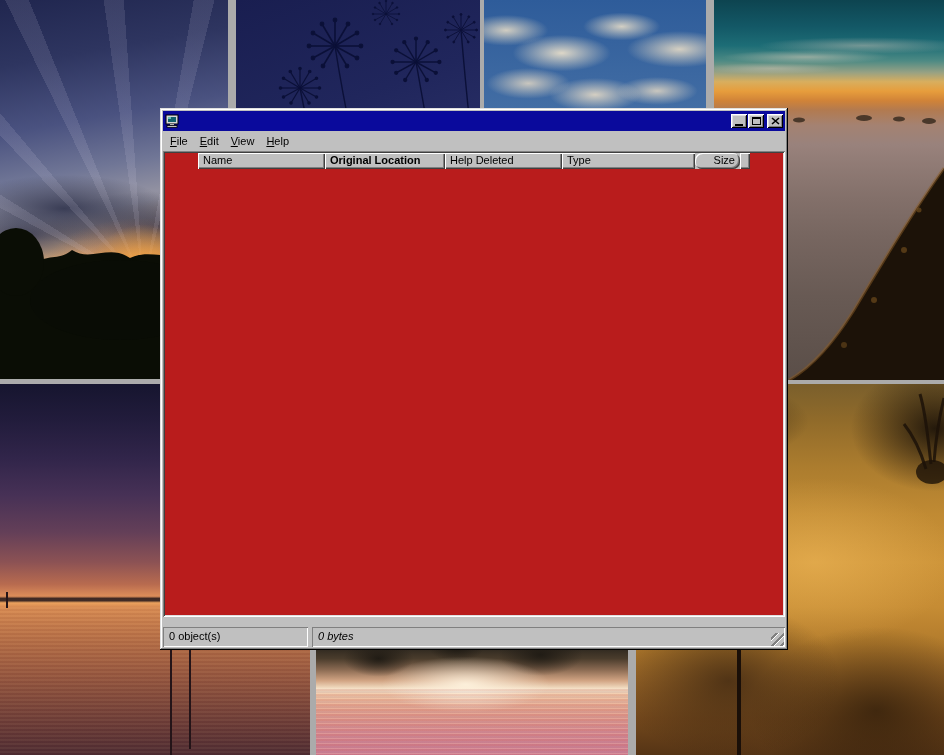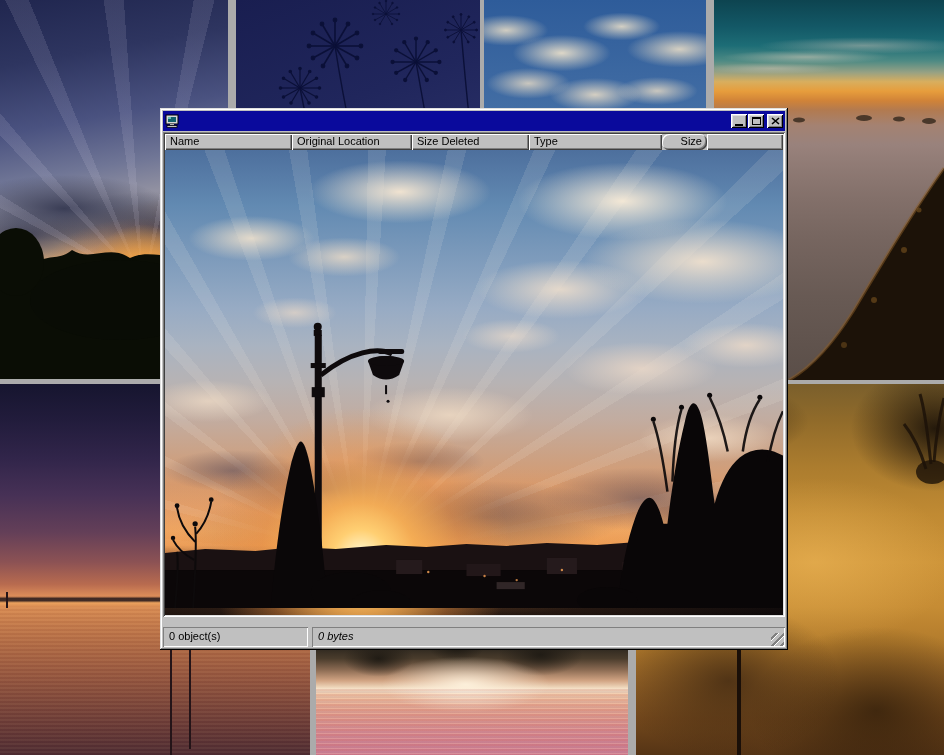--- a/index.html
+++ b/index.html
@@ -77,25 +77,25 @@
         box-shadow:inset 1px 1px 0 #fff, inset -1px -1px 0 #000, inset 2px 2px 0 #dfdfdf, inset -2px -2px 0 #808080;
         display:flex;align-items:center;justify-content:center;}
   .tbtn.closeb{margin-left:3px;}
   .gmin{width:8px;height:2px;background:#000;margin-top:7px;}
   .gmax{width:9px;height:8px;border:1px solid #000;border-top:2px solid #000;box-sizing:border-box;}
   #menubar{height:19px;flex:0 0 19px;display:flex;align-items:center;padding-left:1px;}
   .menu-item{display:inline-block;font-size:11px;color:#000;padding:2px 6px 3px 6px;}
   .menu-item::first-letter{text-decoration:underline;}
   #client{flex:1;position:relative;background:#b91c1c;
         box-shadow:inset 1px 1px 0 #808080, inset -1px -1px 0 #fff, inset 2px 2px 0 #404040, inset -2px -2px 0 #dfdfdf;
-        padding:2px;display:flex;flex-direction:column;overflow:hidden;}
+        padding:2px;display:flex;flex-direction:column;overflow:hidden;align-items:center;}
   #header-row{height:16px;flex:0 0 16px;display:flex;background:#c0c0c0;}
   .hcell{height:16px;box-sizing:border-box;font-size:11px;color:#000;padding:1px 5px 0 5px;overflow:hidden;white-space:nowrap;
         box-shadow:inset 1px 1px 0 #fff, inset -1px -1px 0 #404040, inset -2px -2px 0 #808080;}
-  .c0{width:127px;} .c1{width:120px;} .c2{width:117px;} .c3{width:133px;} .c4{width:45px;text-align:right;border-radius:7px;} .c5{flex:1;}
+  .c0{width:127px;} .c1{width:120px;font-weight:bold;} .c2{width:117px;} .c3{width:133px;} .c4{width:45px;text-align:right;border-radius:7px;} .c5{flex:1;}
   #photo{flex:1;position:relative;overflow:hidden;
     background:linear-gradient(to bottom,#4d6f9d 0%,#628ab2 12%,#7f9cbc 24%,#97abc4 34%,#a9b3c1 42%,#b7b3b4 50%,#c2aca0 58%,#cca183 66%,#d69a6e 72%,#e3a06a 78%,#eda764 82%,#e89a55 85%,#8a5a3a 87.5%,#2e2020 90%,#150f10 93%,#0c0809 100%);}
   #photo .layer{position:absolute;left:0;top:0;right:0;bottom:0;}
   #rays{background:repeating-conic-gradient(from 235deg at 31.7% 87.7%, rgba(255,248,235,0) 0 5deg, rgba(255,248,235,.13) 5deg 7.5deg, rgba(255,248,235,0) 7.5deg 11deg);
         opacity:.85;-webkit-mask-image:linear-gradient(to top, transparent 10%, #000 25%);mask-image:linear-gradient(to top, transparent 10%, #000 25%);}
   #clouds-high{background-image:
       radial-gradient(90px 32px at 14% 19%, rgba(244,228,205,.85), rgba(244,228,205,0) 70%),
       radial-gradient(130px 45px at 38% 9%, rgba(248,232,210,.95), rgba(248,232,210,0) 70%),
       radial-gradient(80px 28px at 29% 23%, rgba(240,222,200,.8), rgba(240,222,200,0) 70%),
       radial-gradient(150px 55px at 74% 11%, rgba(250,236,215,.95), rgba(250,236,215,0) 70%),
@@ -235,26 +235,32 @@
       <div class="tbtn">
           <div class="gmax"></div>
         </div>
       <div class="tbtn closeb">
         <svg width="9" height="8" viewBox="0 0 9 8">
           <path d="M1,1 L8,7 M8,1 L1,7" stroke="#000" stroke-width="1.6"></path>
         </svg>
       </div>
     </div>
 
+    <div id="menubar">
+      <span class="menu-item">File</span>
+      <span class="menu-item">Edit</span>
+      <span class="menu-item">View</span>
+      <span class="menu-item">Help</span>
+    </div>
 
     <div id="client">
       <div id="header-row">
         <div class="hcell c0">Name</div>
         <div class="hcell c1">Original Location</div>
-        <div class="hcell c2">Size Deleted</div>
+        <div class="hcell c2">Help Deleted</div>
         <div class="hcell c3">Type</div>
         <div class="hcell c4">Size</div>
         <div class="hcell c5"></div>
       </div>
 
       <div id="photo">
         <div class="layer" id="rays"></div>
         <div class="layer" id="clouds-high"></div>
         <div class="layer" id="clouds-low"></div>
         <div class="layer" id="glow"></div>

